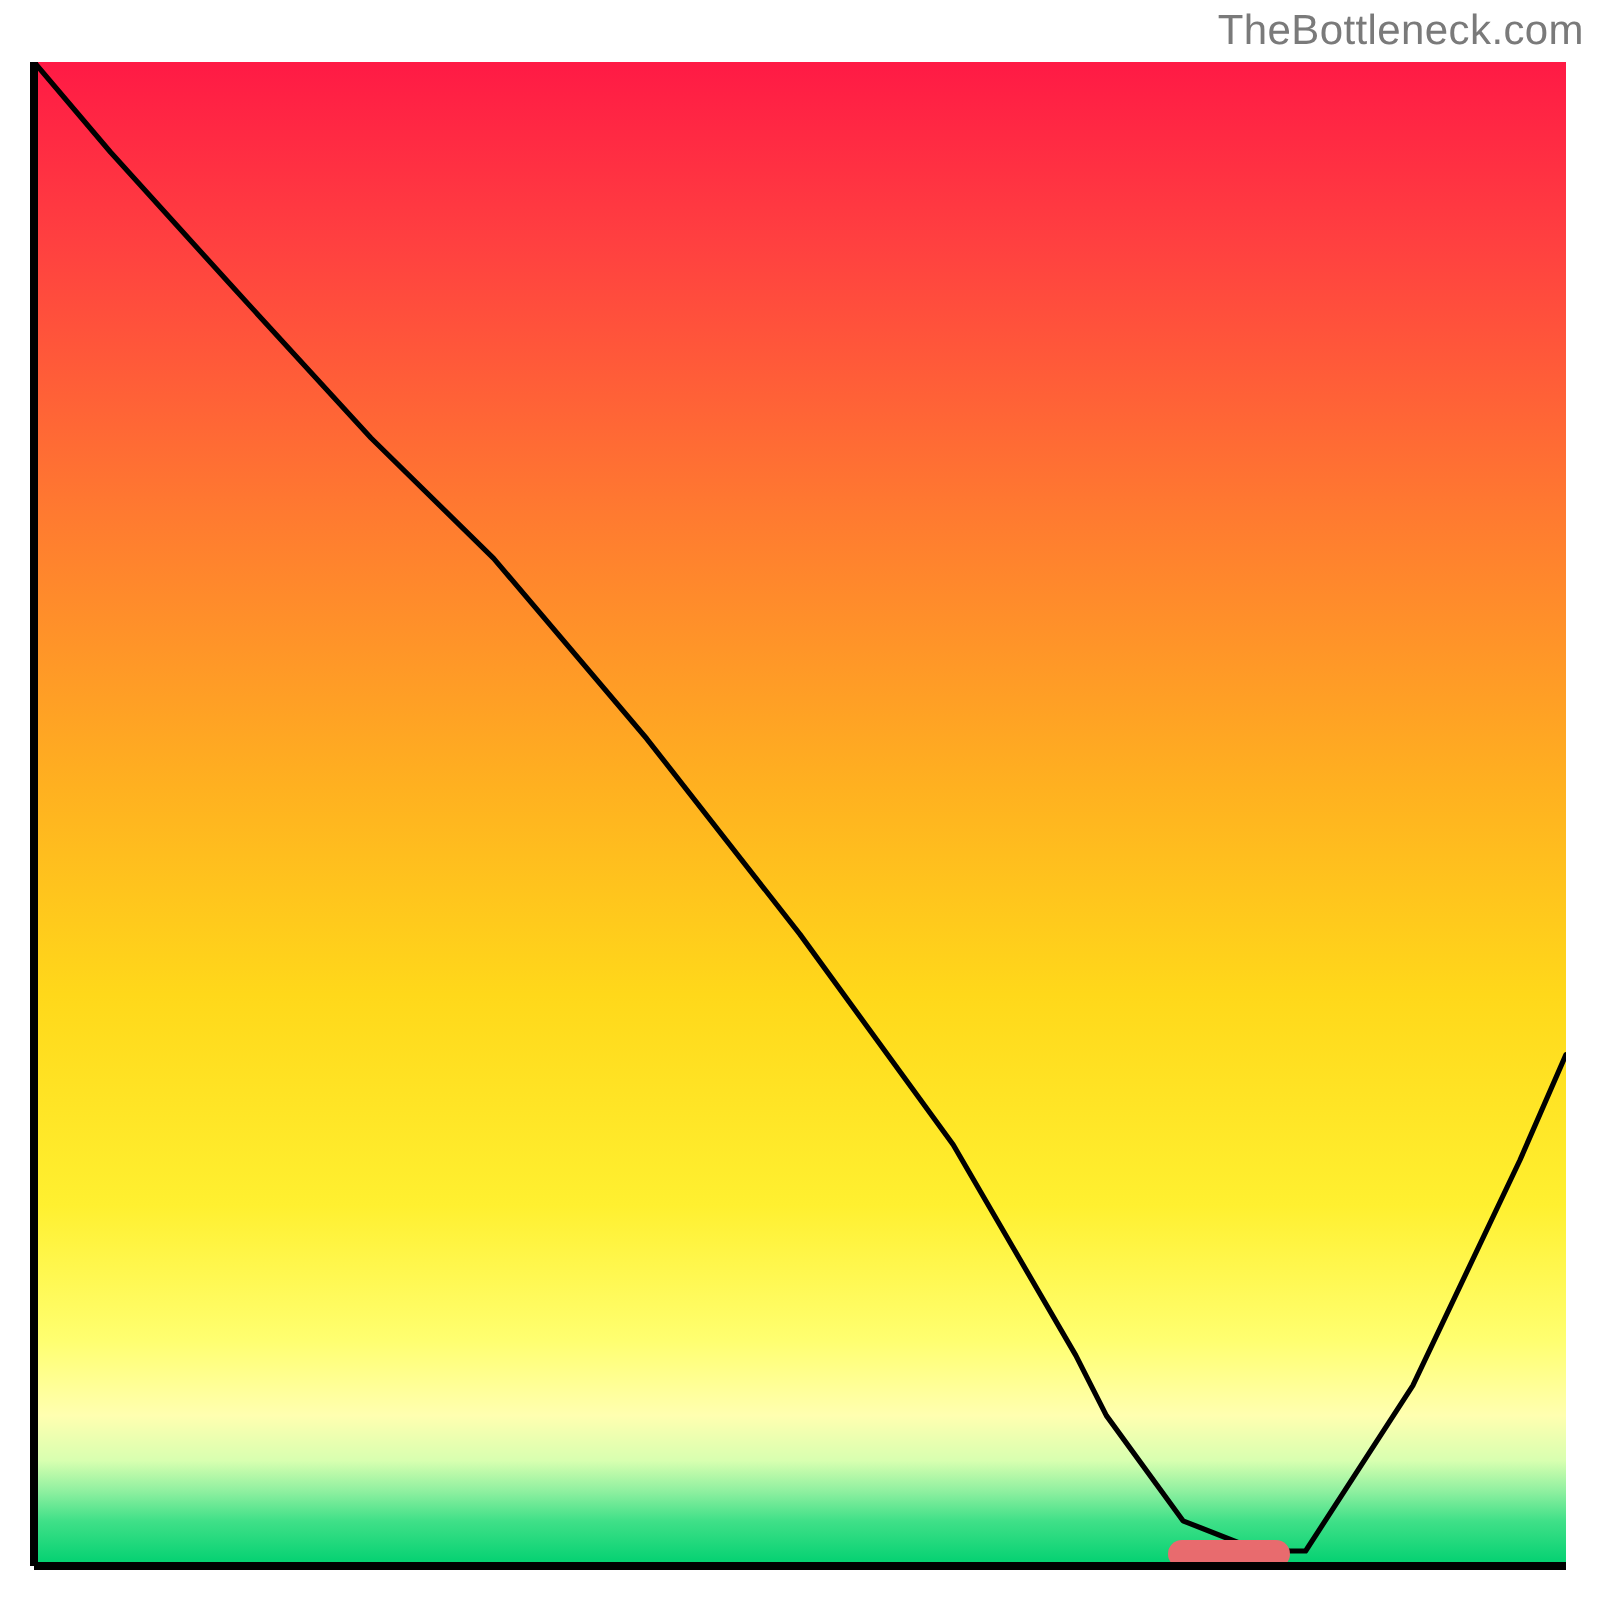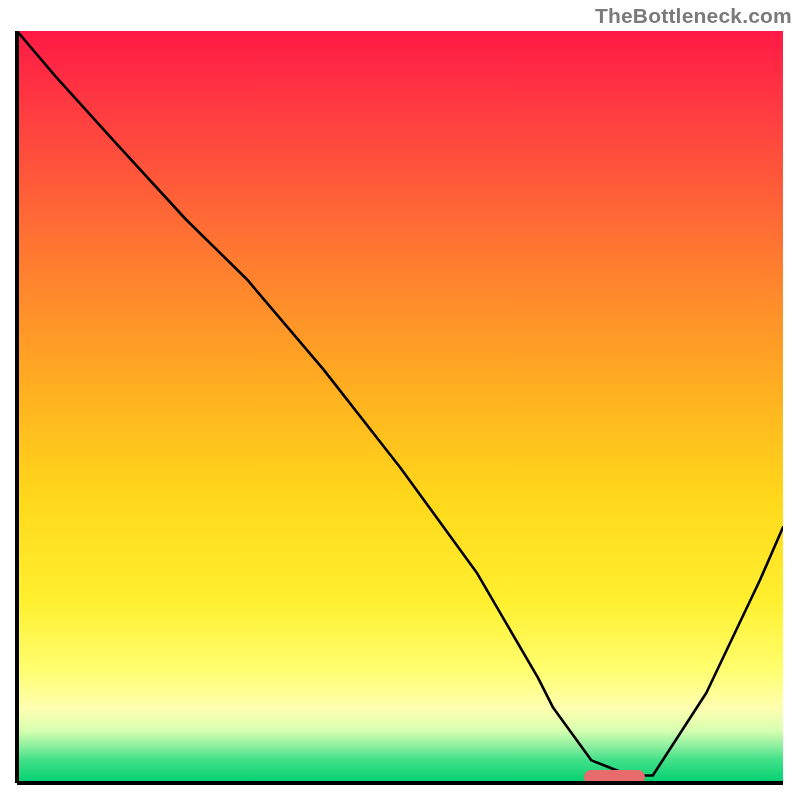--- a/index.html
+++ b/index.html
@@ -14,21 +14,21 @@
     position: relative;
     width: 800px;
     height: 800px;
   }
   .watermark {
     position: absolute;
     top: 4px;
     right: 8px;
     font-family: Arial, Helvetica, sans-serif;
     font-size: 21px;
-    font-weight: 700;
+    font-weight: 400;
     color: #7a7a7a;
     letter-spacing: 0.2px;
     z-index: 20;
   }
   .plot-clip {
     position: absolute;
     left: 17px;
     top: 31px;
     width: 766px;
     height: 752px;

